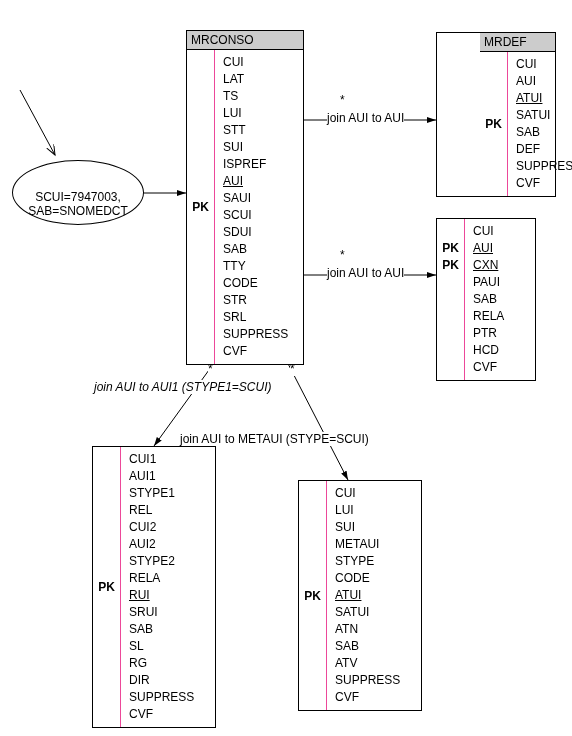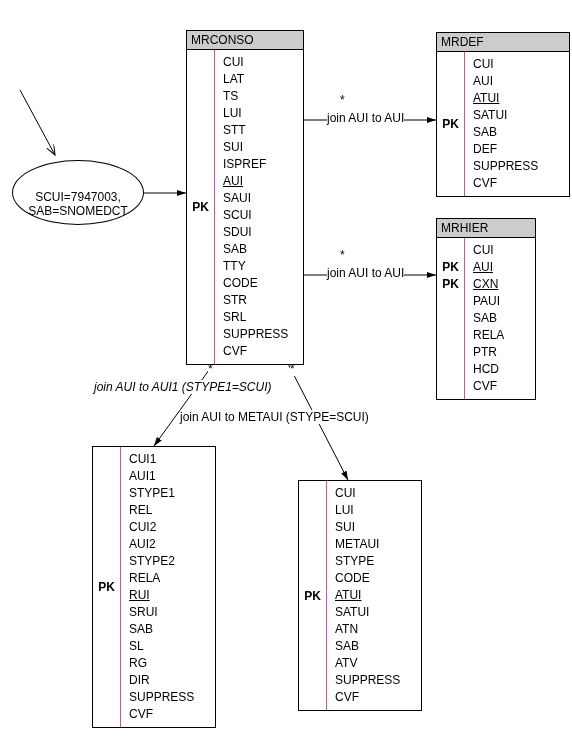--- a/index.html
+++ b/index.html
@@ -106,21 +106,21 @@
 
 <div class="join-label" style="left:327px; top:111px;">join AUI to AUI</div>
 <div class="join-label" style="left:340px; top:93px;">*</div>
 
 <div class="join-label" style="left:327px; top:266px;">join AUI to AUI</div>
 <div class="join-label" style="left:340px; top:248px;">*</div>
 
 <div class="join-label" style="left:94px; top:380px;font-style:italic;">join AUI to AUI1 (STYPE1=SCUI)</div>
 <div class="join-label" style="left:208px; top:362px;">*</div>
 
-<div class="join-label" style="left:180px; top:410px;">join AUI to METAUI (STYPE=SCUI)</div>
+<div class="join-label" style="left:180px; top:432px;">join AUI to METAUI (STYPE=SCUI)</div>
 <div class="join-label" style="left:290px; top:362px;">*</div>
 
 <div class="entity" style="left:186px; top:30px; width:118px;">
   <div class="entity-header">MRCONSO</div>
   <div class="entity-body">
     <div class="pk-col" style="width:28px;">
       <span>PK</span>
     </div>
     <div class="fields-col">
         <div class="field bold">CUI</div>
@@ -138,41 +138,40 @@
         <div class="field bold">TTY</div>
         <div class="field bold">CODE</div>
         <div class="field bold">STR</div>
         <div class="field bold">SRL</div>
         <div class="field bold">SUPPRESS</div>
         <div class="field">CVF</div>
       </div>
   </div>
 </div>
 
-<div class="entity" style="left:436px; top:32px; width:134px;">
+<div class="entity" style="left:436px; top:32px; width:120px;padding-left:43px;">
   <div class="entity-header">MRDEF</div>
   <div class="entity-body">
     <div class="pk-col" style="width:28px;">
       <span>PK</span>
     </div>
     <div class="fields-col">
         <div class="field bold">CUI</div>
         <div class="field bold">AUI</div>
         <div class="field bold underline">ATUI</div>
         <div class="field">SATUI</div>
         <div class="field bold">SAB</div>
         <div class="field bold">DEF</div>
         <div class="field bold">SUPPRESS</div>
         <div class="field">CVF</div>
       </div>
   </div>
 </div>
 
 <div class="entity" style="left:436px; top:218px; width:100px;">
-  <div class="entity-header">MRHIER</div>
   <div class="entity-body">
     <div class="pk-col" style="width:28px; justify-content:flex-start; padding-top:4px;">
       <span style="line-height:17px; margin-top:17px;">PK</span>
       <span style="line-height:17px;">PK</span>
     </div>
     <div class="fields-col">
         <div class="field bold">CUI</div>
         <div class="field bold underline">AUI</div>
         <div class="field bold underline">CXN</div>
         <div class="field">PAUI</div>

